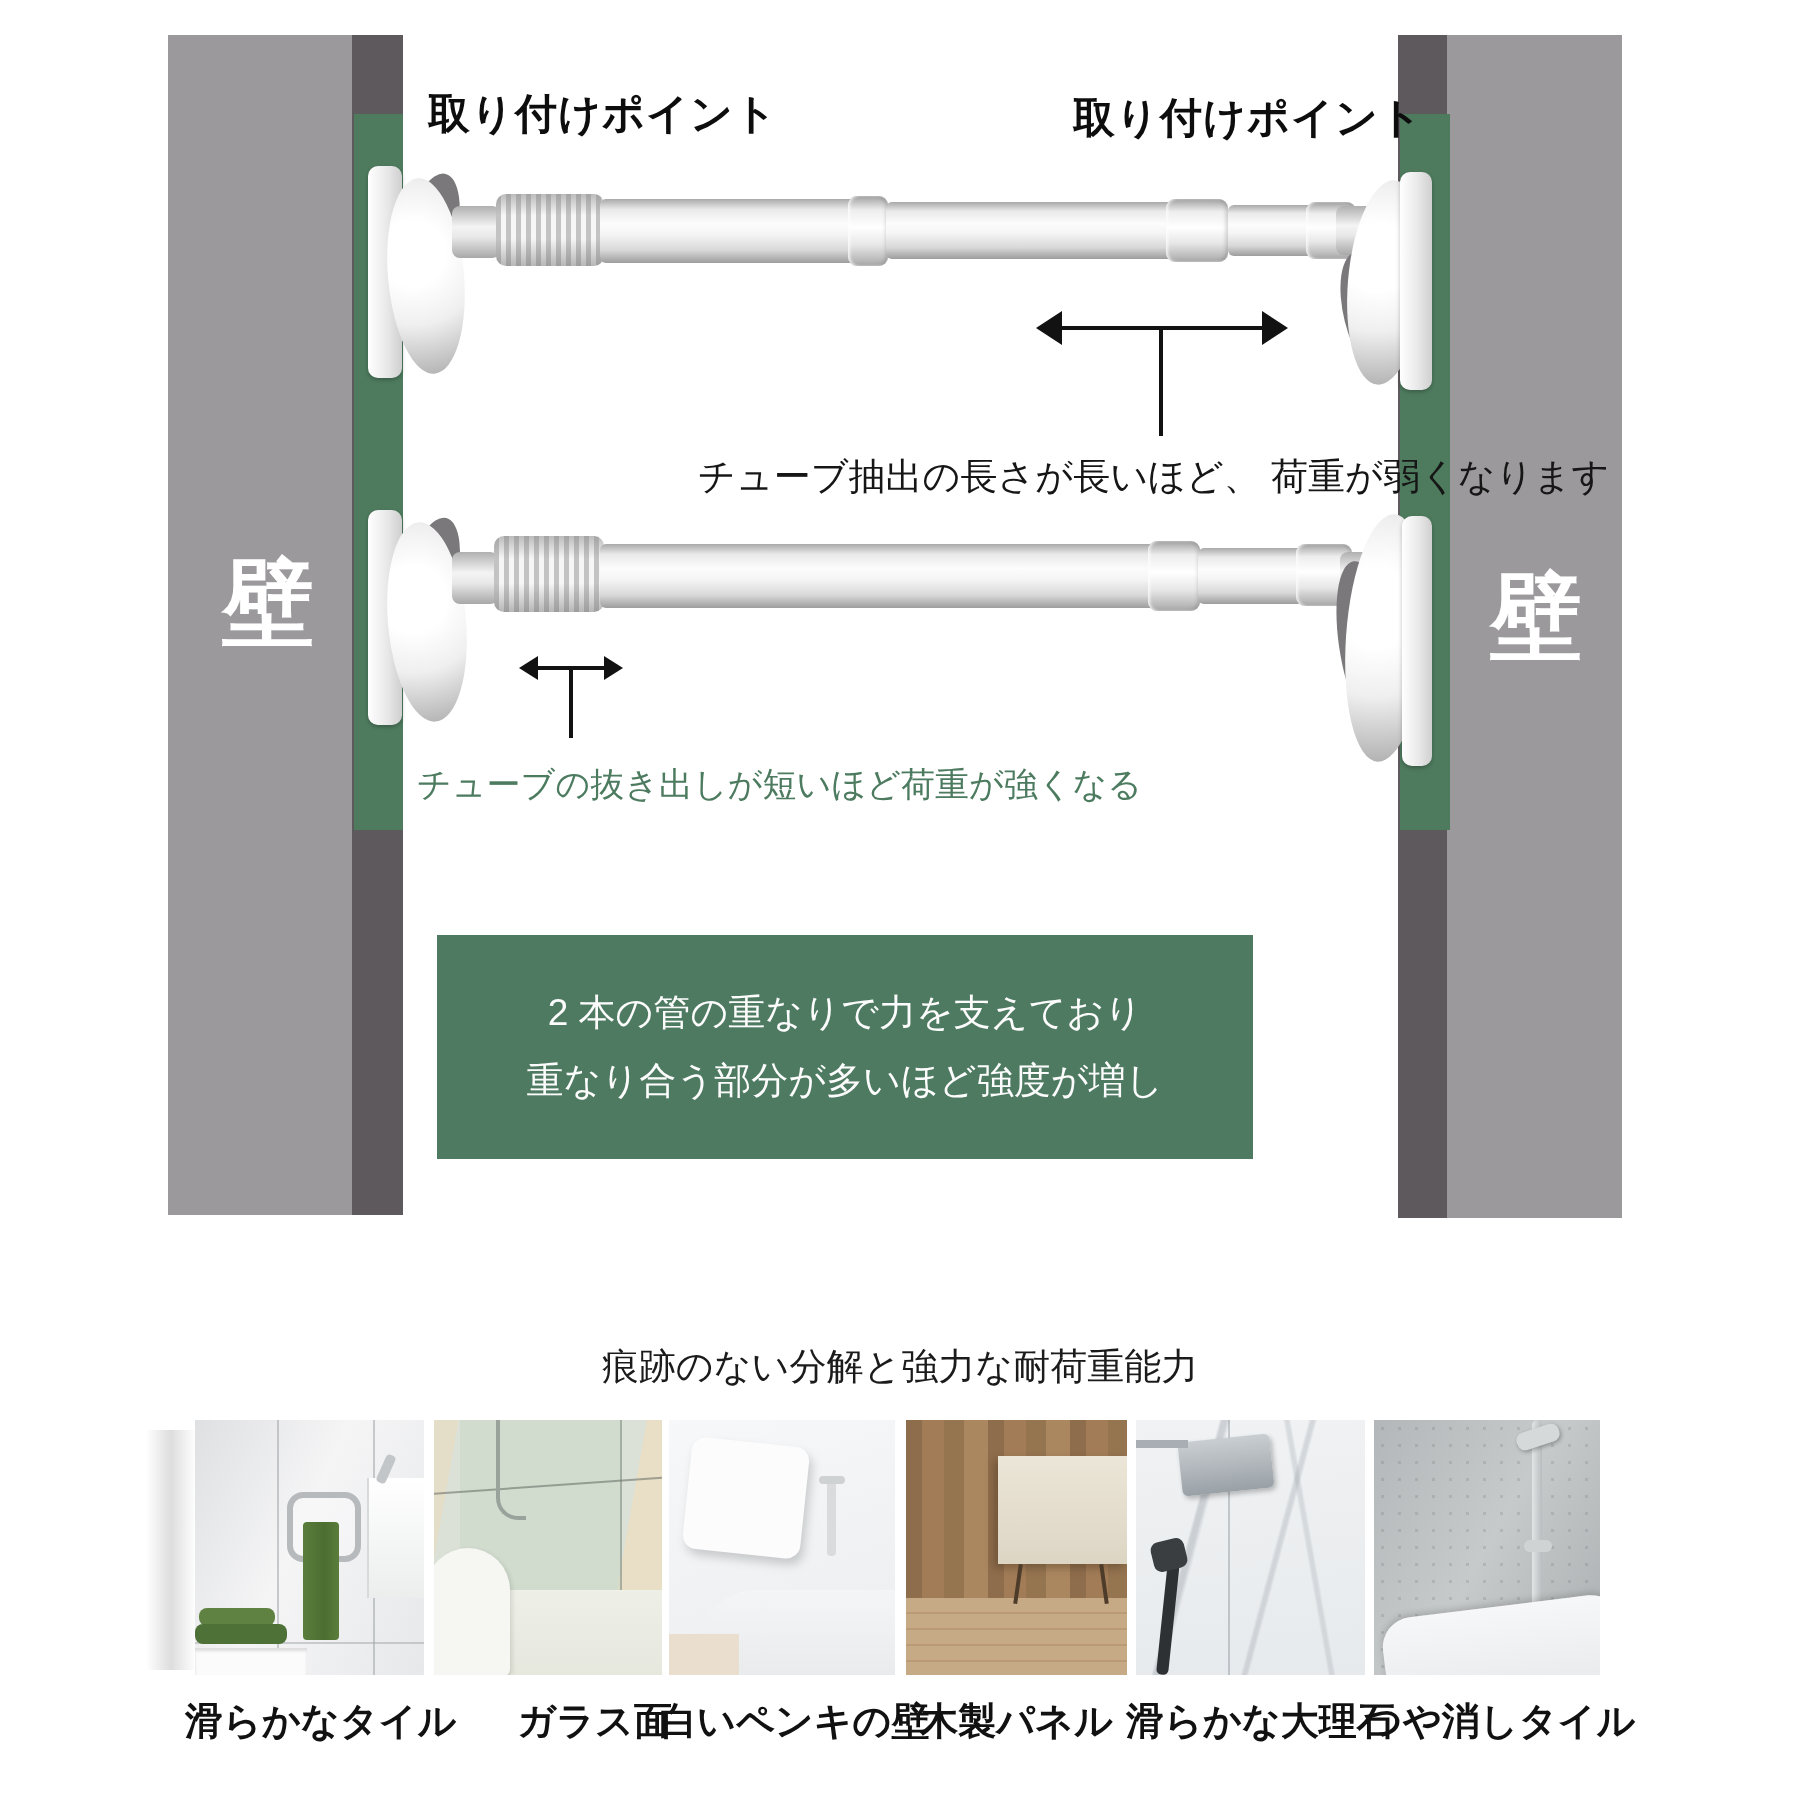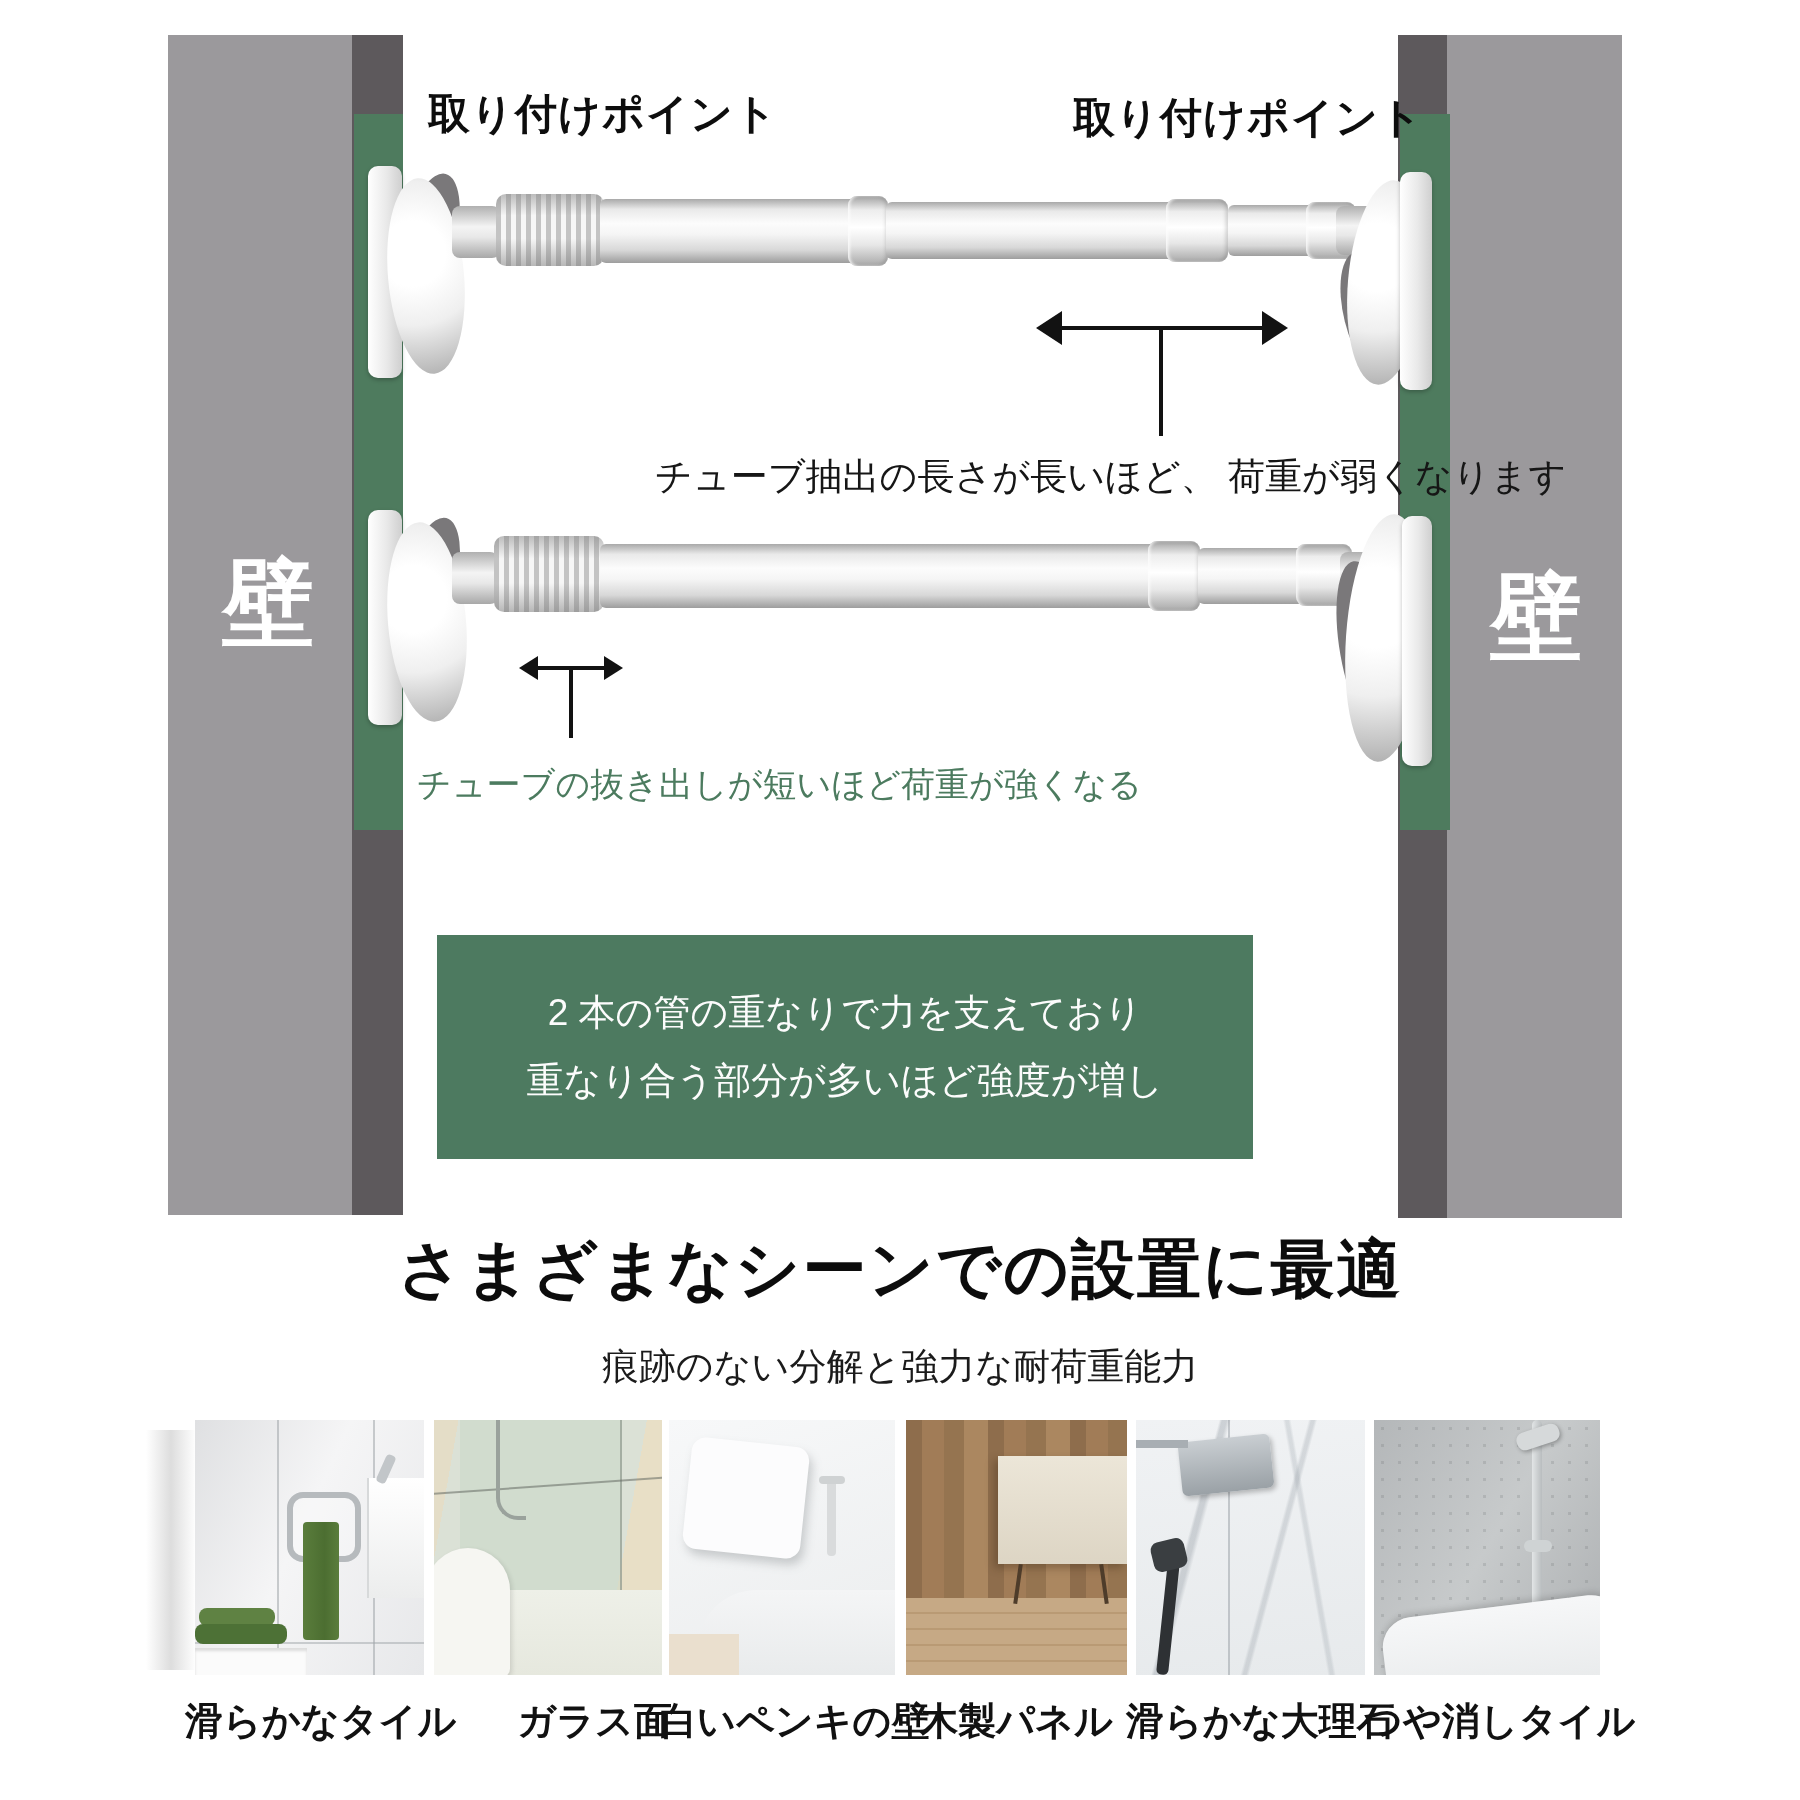--- a/index.html
+++ b/index.html
@@ -30,21 +30,21 @@
   
   .aline{background:#121212;}
   .ahead{width:0;height:0;}
   .ahead.left{border-top:17px solid transparent;border-bottom:17px solid transparent;border-right:26px solid #121212;}
   .ahead.right{border-top:17px solid transparent;border-bottom:17px solid transparent;border-left:26px solid #121212;}
   .ahead.sm.left{border-top:12px solid transparent;border-bottom:12px solid transparent;border-right:19px solid #121212;}
   .ahead.sm.right{border-top:12px solid transparent;border-bottom:12px solid transparent;border-left:19px solid #121212;}
 
   
   .mount-label{font-size:42px;font-weight:700;color:#0d0d0d;letter-spacing:1px;white-space:nowrap;}
-  .note-dark{font-size:37px;font-weight:500;color:#161616;white-space:nowrap;}
+  .note-dark{font-size:37px;font-weight:500;color:#161616;white-space:nowrap;margin-left:43px;}
   .note-green{font-size:34px;font-weight:500;color:#4c7b5f;white-space:nowrap;margin-top:20px;}
   .info-box{background:#4d7a60;color:#fcfcfc;display:flex;flex-direction:column;justify-content:center;
             align-items:center;gap:18px;font-size:37px;font-weight:500;text-align:center;}
   .info-box div{white-space:nowrap;}
   .heading{width:100%;text-align:center;font-size:64px;font-weight:700;color:#0c0c0c;letter-spacing:2px;white-space:nowrap;}
   .subheading{width:100%;text-align:center;font-size:37px;font-weight:500;color:#1b1b1b;white-space:nowrap;}
   .caption{font-size:38px;font-weight:600;color:#111;text-align:center;white-space:nowrap;}
 
   
   .photo{overflow:hidden;}
@@ -131,21 +131,20 @@
     <div class="abs aline" style="left:569px;top:668px;width:4px;height:70px;"></div>
   </div>
 
   <div class="abs note-green" style="left:417px;top:742px;">チューブの抜き出しが短いほど荷重が強くなる</div>
 
   <div class="abs info-box" style="left:437px;top:935px;width:816px;height:224px;">
     <div>2 本の管の重なりで力を支えており</div>
     <div>重なり合う部分が多いほど強度が増し</div>
   </div>
 
-  <div class="abs heading" style="left:0;top:1226px;">さまざまなシーンでの設置に最適</div>
   <div class="abs subheading" style="left:0;top:1342px;">痕跡のない分解と強力な耐荷重能力</div>
 
   <div class="abs" style="left:146px;top:1430px;width:50px;height:240px;background:linear-gradient(90deg,rgba(0,0,0,0),rgba(120,120,120,.25),rgba(0,0,0,0));"></div>
 
   <div class="abs photo p-tile" style="left:195px;top:1420px;width:229px;height:255px;">
     <div class="abs" style="left:82px;top:0;width:2px;height:255px;background:rgba(160,165,170,.55);"></div>
     <div class="abs" style="left:178px;top:0;width:2px;height:255px;background:rgba(160,165,170,.55);"></div>
     <div class="abs" style="left:0;top:222px;width:229px;height:2px;background:rgba(160,165,170,.5);"></div>
     <div class="abs" style="left:92px;top:72px;width:62px;height:58px;border:6px solid #b6babd;border-radius:16px;background:rgba(255,255,255,.25);"></div>
     <div class="abs" style="left:108px;top:102px;width:36px;height:118px;background:linear-gradient(90deg,#5a7d3c,#4c6e31 60%,#5a7d3c);border-radius:4px;"></div>

